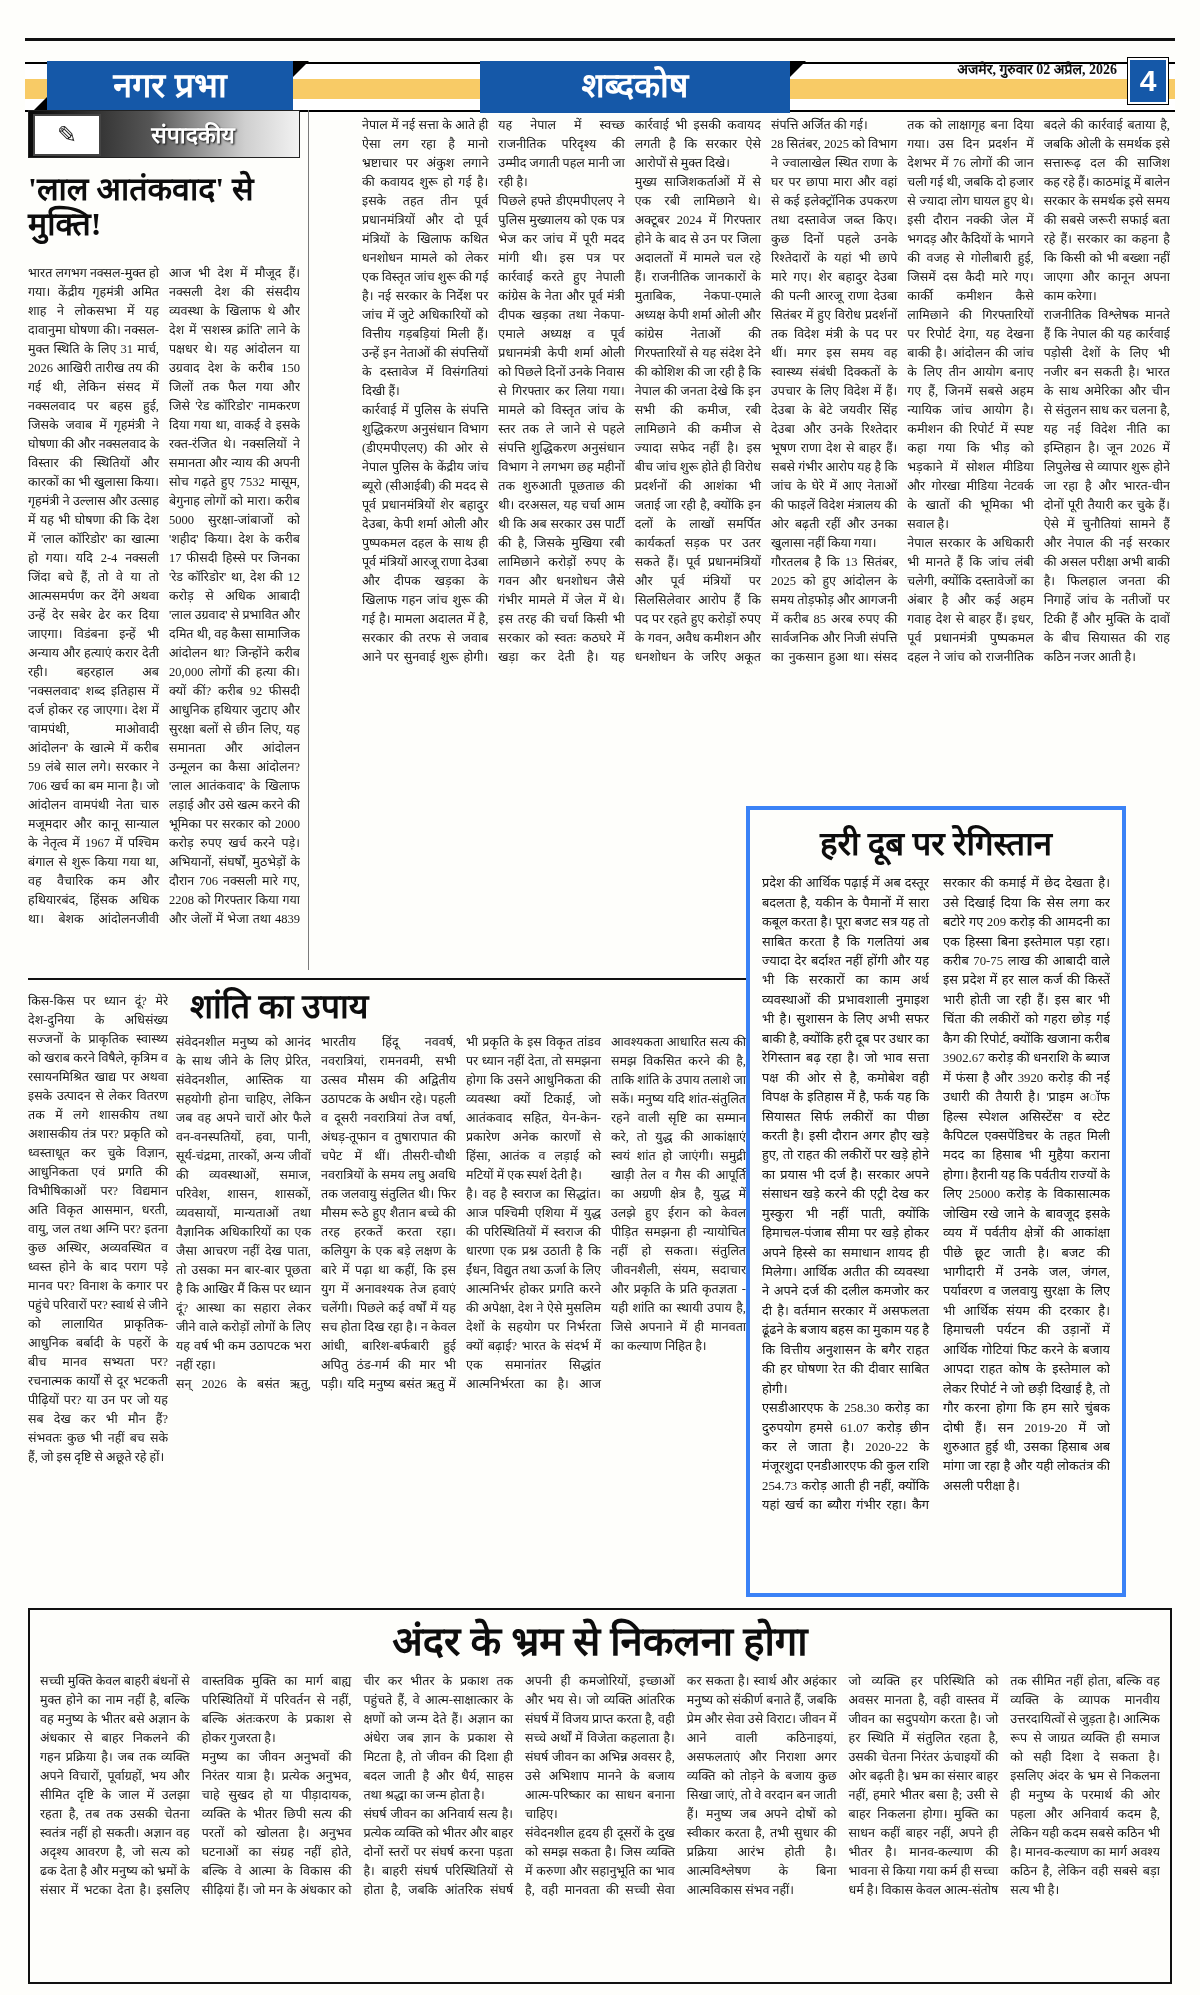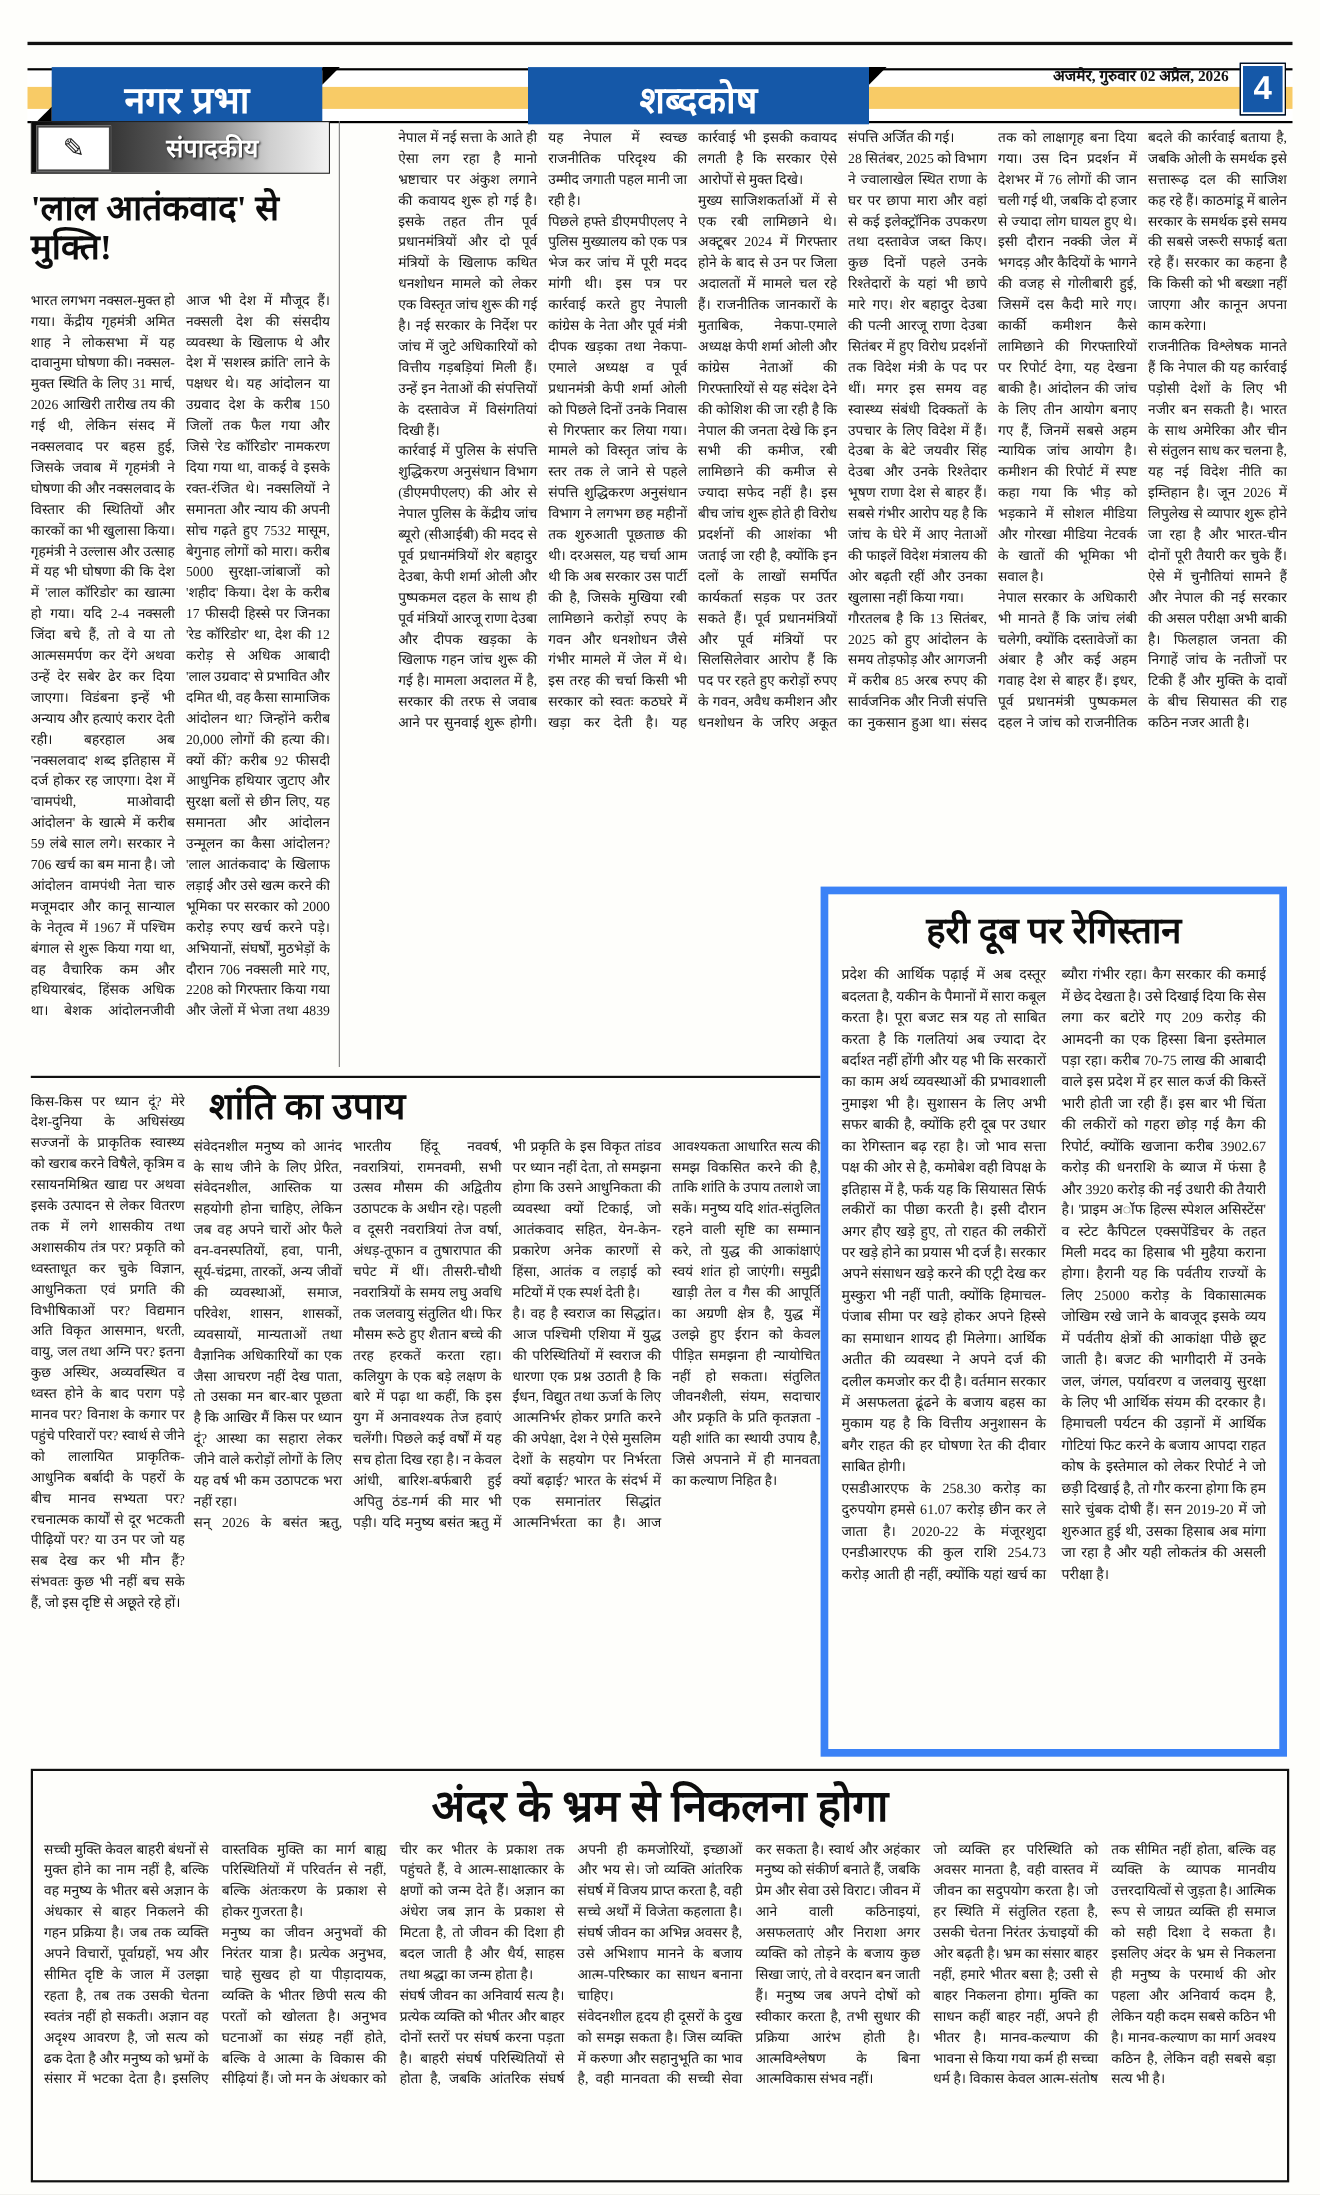--- a/index.html
+++ b/index.html
@@ -6,21 +6,21 @@
   .page{position:relative;width:1200px;height:1995px;margin:0 auto;background:#fefefb;
         font-family:"Liberation Serif", serif;color:#1a1a1a;overflow:hidden;}
   .rule-h{position:absolute;background:#111;}
   .rule-v{position:absolute;background:#7a7a7a;width:1px;}
 
   
   .masthead-band{position:absolute;left:25px;top:62px;width:1150px;height:46px;
                  border-top:2px solid #000;border-bottom:2px solid #000;background:#fff;}
   .yellow-stripe{position:absolute;left:0;right:0;top:15px;height:20px;background:#f8cb66;}
   .brand-box{position:absolute;top:-3px;height:52px;background:#1558a8;color:#fff;
-             display:flex;align-items:flex-end;justify-content:center;
+             display:flex;align-items:flex-start;justify-content:center;
              font-family:"Liberation Sans", sans-serif;font-weight:bold;font-size:34px;}
   .brand-box .tri{position:absolute;width:0;height:0;}
   .tri.tr{right:-16px;top:0;border-top:16px solid #000;border-right:16px solid transparent;}
   .tri.bl{left:-16px;bottom:0;border-bottom:16px solid #000;border-left:16px solid transparent;}
   .box-paper{left:22px;width:246px;}
   .box-section{left:455px;width:310px;}
   .dateline{position:absolute;right:58px;top:-5px;font-weight:bold;font-size:14px;color:#111;}
   .page-no{position:absolute;right:6px;top:-7px;width:40px;height:46px;background:#1558a8;
            border:1px solid #000;box-shadow:inset 0 0 0 2px #fff;color:#fff;
            display:flex;align-items:center;justify-content:center;
@@ -46,22 +46,22 @@
   .ed-clip{height:662px;margin-top:10px;}
   .ed-cols{column-count:2;}
 
   
   .lead{position:absolute;left:316px;top:106px;width:854px;}
   .lead-headline{font-size:42px;text-align:center;}
   .lead-clip{height:800px;margin-top:10px;margin-left:46px;}
   .lead-cols{column-count:6;}
 
   
-  .desert{position:absolute;left:746px;top:806px;width:424px;height:791px;background:#fefefb;
-          border:7px solid #3b82f6;box-sizing:border-box;padding:10px 12px;z-index:5;}
+  .desert{position:absolute;left:746px;top:806px;width:380px;height:791px;background:#fefefb;
+          border:4px solid #3b82f6;box-sizing:border-box;padding:10px 12px;z-index:5;}
   .desert-headline{font-size:33px;text-align:center;margin:6px 0 12px 0;}
   .desert-clip{height:700px;}
   .desert-cols{column-count:2;column-gap:14px;font-size:12.8px;}
 
   
   .peace-col1{position:absolute;left:28px;top:992px;width:140px;height:604px;}
   .peace-main{position:absolute;left:176px;top:984px;width:570px;}
   .peace-headline{font-size:34px;padding-left:14px;margin:4px 0 8px 0;}
   .peace-clip{height:548px;}
   .peace-cols{column-count:4;}

